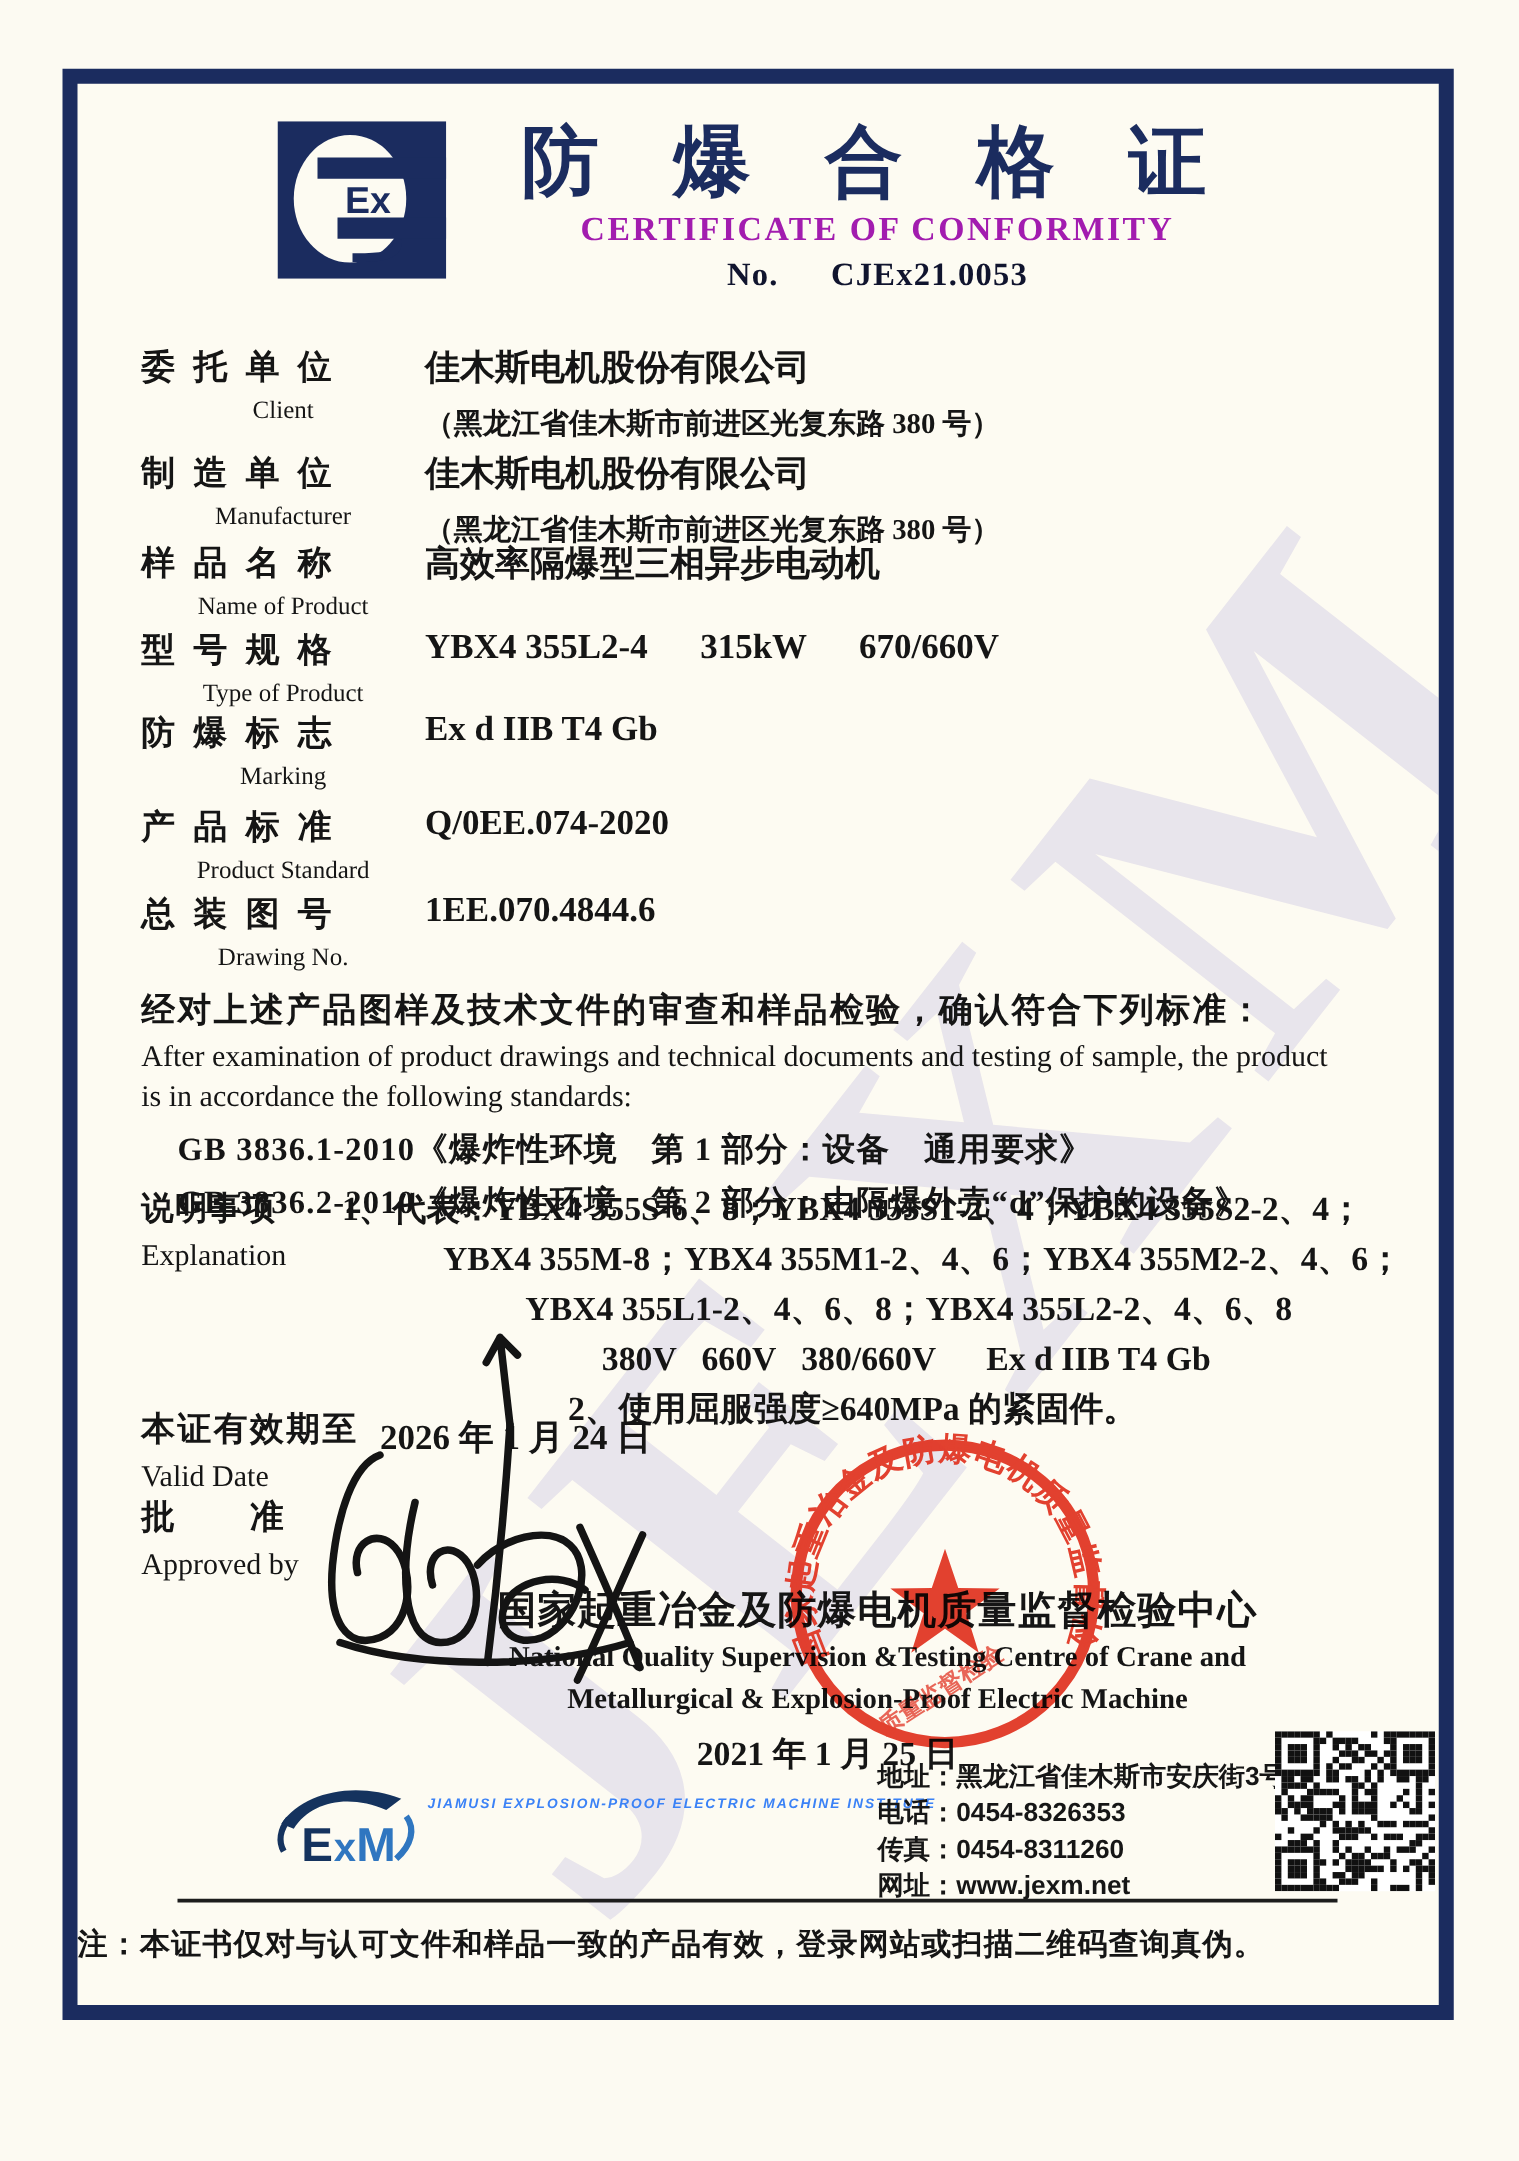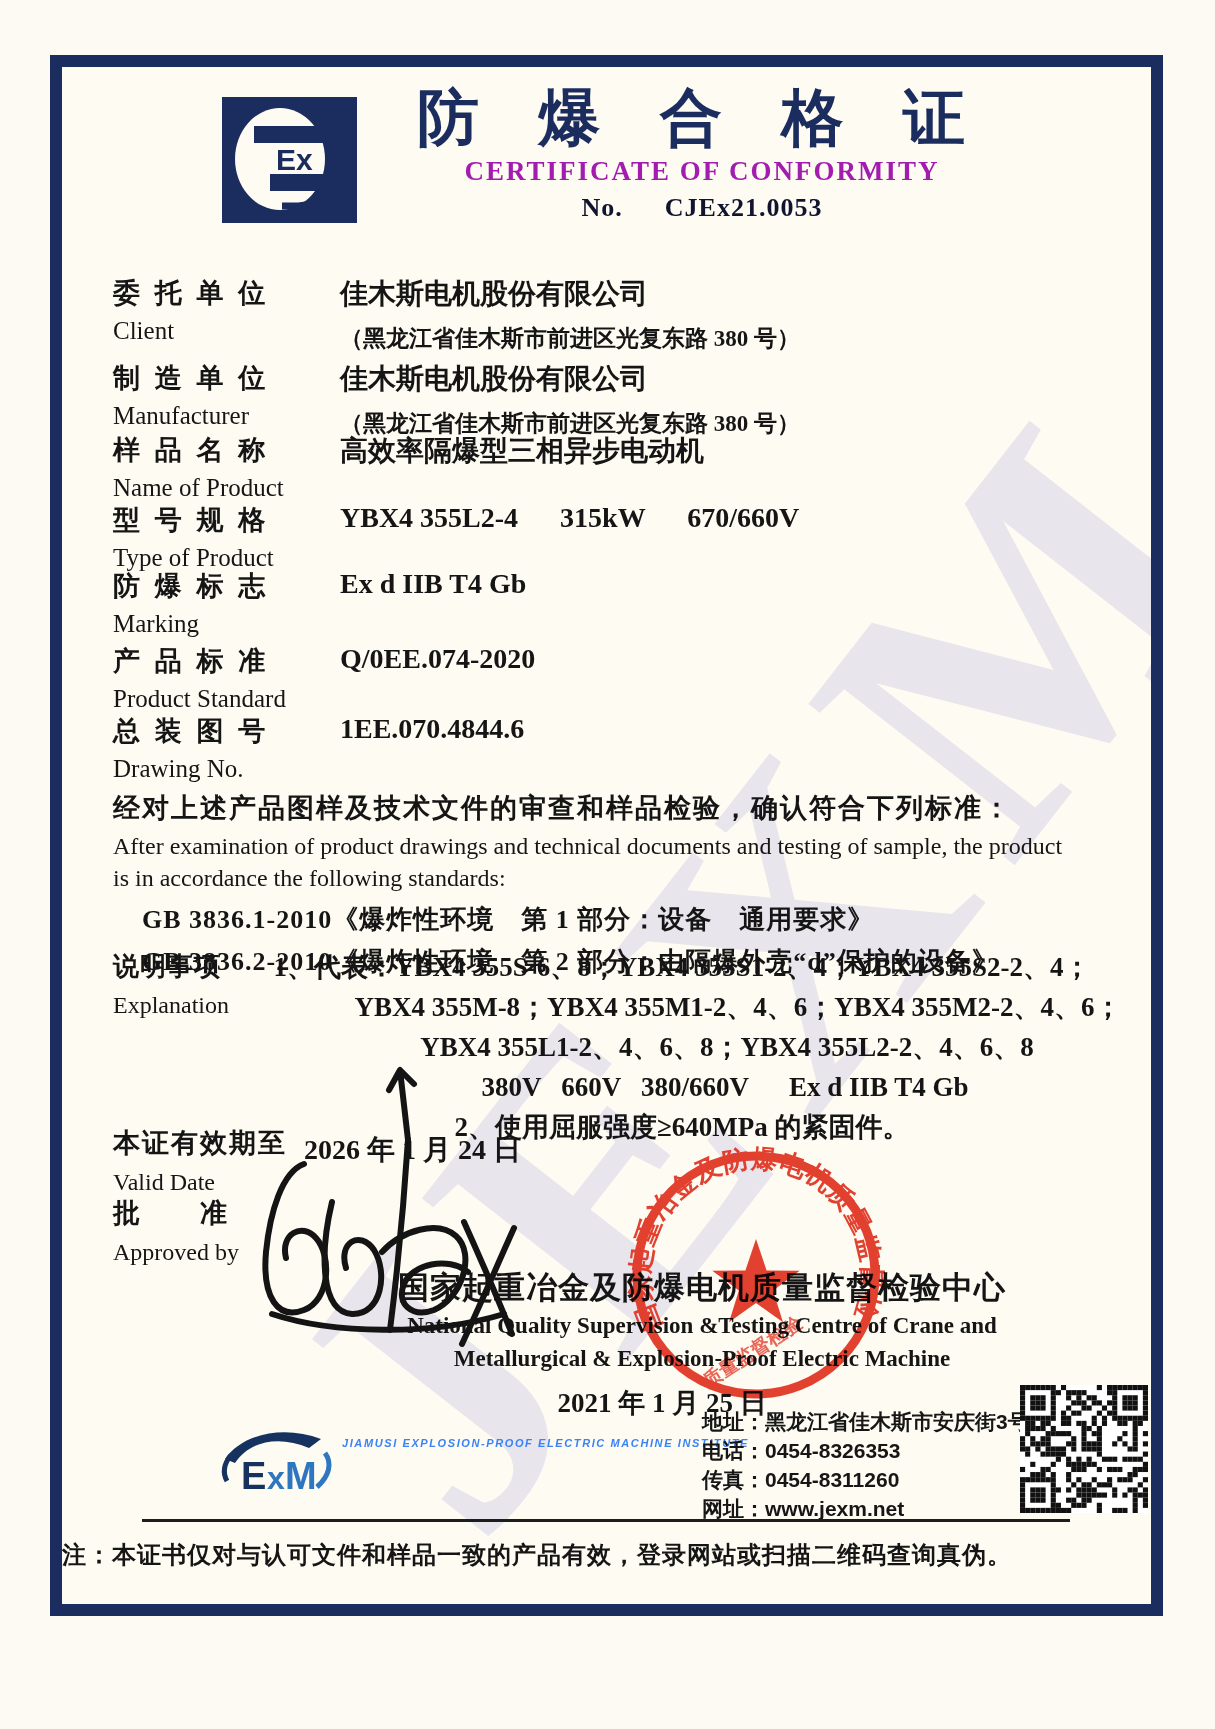--- a/index.html
+++ b/index.html
@@ -21,35 +21,35 @@
     position:absolute;left:130px;top:1260px;
     font-size:400px;font-weight:bold;letter-spacing:36px;
     color:rgba(158,150,212,0.22);
     transform:rotate(-52deg);transform-origin:0 0;
     z-index:0;white-space:nowrap;pointer-events:none;
     font-family:"Liberation Serif","DejaVu Serif",serif;
   }
   .content{position:relative;z-index:1;width:100%;height:100%;}
   
   .hdr-logo{position:absolute;left:160px;top:30px;width:135px;height:126px;}
-  .hdr-text{position:absolute;left:250px;top:16px;width:780px;text-align:center;}
+  .hdr-text{position:absolute;left:250px;top:28px;width:780px;text-align:center;}
   .cert-title{
     font-size:62px;font-weight:bold;color:#1b2c5f;letter-spacing:22px;
     white-space:nowrap;line-height:1.15;
   }
   .cert-sub{
     font-size:27px;font-weight:bold;color:#a21caf;letter-spacing:2px;margin-top:2px;
   }
   .cert-no{font-size:26px;font-weight:bold;color:#10142e;margin-top:6px;letter-spacing:1px;}
   .cert-no .num{margin-left:42px;}
   
   .frow{position:absolute;left:51px;width:990px;display:flex;}
   .flabel{width:227px;flex:0 0 227px;}
   .fzh{font-size:27px;font-weight:bold;letter-spacing:4px;white-space:nowrap;}
-  .fen{font-size:25px;margin-top:6px;white-space:nowrap;}
+  .fen{font-size:20px;margin-top:6px;white-space:nowrap;text-align:center;}
   .fval{flex:1;}
   .fv1{font-size:28px;font-weight:bold;white-space:pre-wrap;}
   .fv2{font-size:23px;font-weight:bold;margin-top:10px;white-space:pre-wrap;}
   
   .statement{position:absolute;left:51px;top:723px;width:1000px;}
   .st-zh{font-size:27px;font-weight:bold;letter-spacing:2px;}
   .st-en{font-size:24px;margin-top:4px;line-height:1.35;}
   .st-std{font-size:26px;font-weight:bold;margin-left:29px;margin-top:7px;letter-spacing:1px;}
   
   .expl{position:absolute;left:51px;top:880px;width:1010px;}

